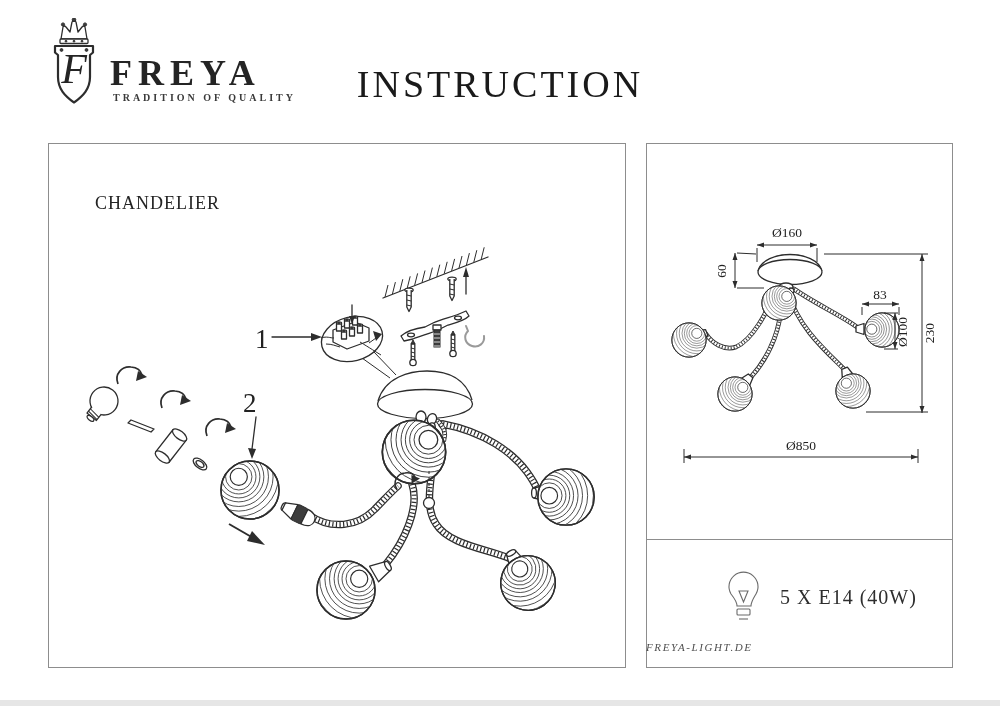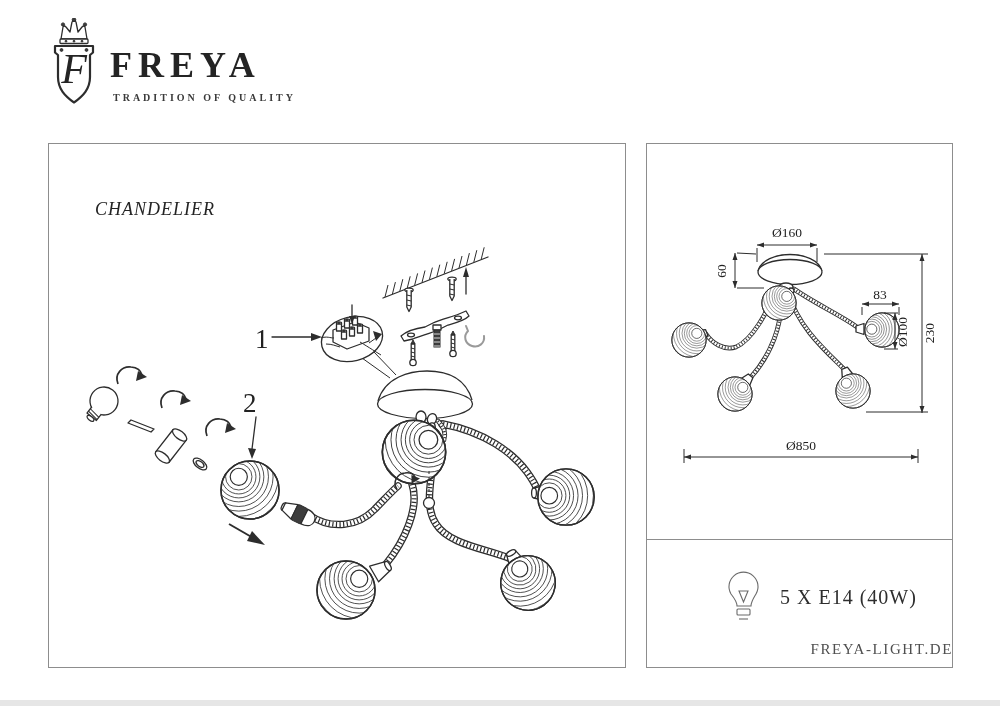--- a/index.html
+++ b/index.html
@@ -5,23 +5,23 @@
   html,body{margin:0;padding:0;background:#fff;}
   #page{position:relative;width:1000px;height:706px;background:#fff;overflow:hidden;
         font-family:"Liberation Serif",serif;color:#1c1c1c;}
   .abs{position:absolute;}
   .panel{position:absolute;border:1px solid #8d8d8d;background:#fff;box-sizing:border-box;}
   .brand-name{font-size:36px;font-weight:700;letter-spacing:6px;color:#242424;}
   .brand-tagline{font-size:10px;font-weight:600;letter-spacing:3px;color:#3a3a3a;}
   .doc-title{font-size:38px;letter-spacing:3px;color:#1a1a1a;text-align:center;}
   .model-line{font-size:19px;color:#1f1f1f;letter-spacing:0.5px;}
   .model-line b{font-weight:700;}
-  .product-type{font-size:18px;color:#242424;letter-spacing:1px;margin-top:9px;font-style:italic;}
+  .product-type{font-size:18px;color:#242424;letter-spacing:1px;margin-top:3px;}
   .spec-text{font-size:20px;color:#2e2e2e;letter-spacing:1px;text-align:right;}
-  .site-text{font-size:15px;letter-spacing:1.6px;color:#4f4f4f;text-align:right;}
+  .site-text{font-size:11px;letter-spacing:1.6px;color:#4f4f4f;text-align:left;font-style:italic;}
   .footer-strip{position:absolute;left:0;top:700px;width:1000px;height:6px;background:#e6e6e6;}
   svg{position:absolute;pointer-events:none;}
   svg .ln{stroke:#2d2d2d;fill:none;stroke-width:1.3;stroke-linecap:round;stroke-linejoin:round;}
   svg .thin{stroke:#2d2d2d;fill:none;stroke-width:1;}
   svg .fw{fill:#fff;stroke:#2d2d2d;stroke-width:1.3;stroke-linejoin:round;}
   svg .fd{fill:#3d3d3d;stroke:#2d2d2d;stroke-width:1;}
   svg .gray{stroke:#9a9a9a;fill:none;stroke-width:2;stroke-linecap:round;}
   svg .tO{stroke:#2d2d2d;stroke-width:7.5;fill:none;stroke-linecap:round;}
   svg .tI{stroke:#fff;stroke-width:5;fill:none;stroke-linecap:round;}
   svg .tR{stroke:#2d2d2d;stroke-width:5;fill:none;stroke-dasharray:1.2 2.4;}
@@ -49,22 +49,23 @@
       <circle cx="30" cy="23.2" r="0.9" class="fd"></circle>
       <circle cx="38" cy="23.2" r="0.9" class="fd"></circle>
     </g>
     <g>
       <path d="M11,28 H49 V34.5 L46,37 V59 C46,71 39,78 30,84.5 C21,78 14,71 14,59 V37 L11,34.5 Z" fill="#fff" stroke="#2d2d2d" stroke-width="2.2" stroke-linejoin="round"></path>
       <circle cx="17.5" cy="32" r="1.4" class="fd"></circle>
       <circle cx="42.5" cy="32" r="1.4" class="fd"></circle>
       <text x="30" y="65" text-anchor="middle" font-family="Liberation Serif,serif" font-style="italic" font-size="42" fill="#242424">F</text>
     </g>
   </svg>
-  <div class="abs brand-name" style="left:110px;top:44px;">FREYA</div>
+  <div class="abs brand-name" style="left:110px;top:52px;">FREYA</div>
   <div class="abs brand-tagline" style="left:113px;top:92px;">TRADITION OF QUALITY</div>
+  <div class="abs doc-title" style="left:320px;top:62px;width:360px;">INSTRUCTION</div>
 
   <div class="panel" style="left:48px;top:143px;width:578px;height:525px;"></div>
   <div class="panel" style="left:646px;top:143px;width:307px;height:397px;"></div>
   <div class="panel" style="left:646px;top:539px;width:307px;height:129px;"></div>
 
   <div class="abs" style="left:95px;top:190px;">
     <div class="product-type">CHANDELIER</div>
   </div>
 
   <svg style="left:48px;top:143px;" width="578" height="525" viewBox="48 143 578 525">

